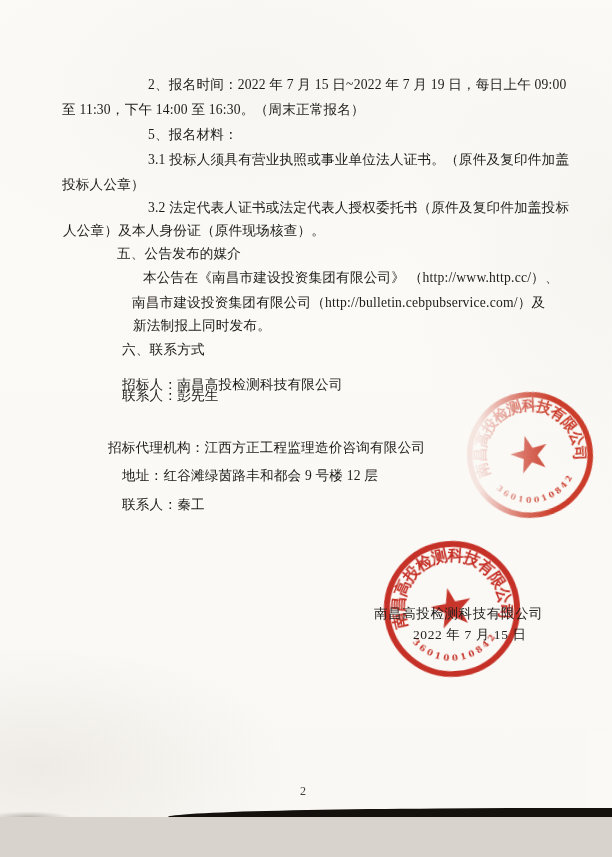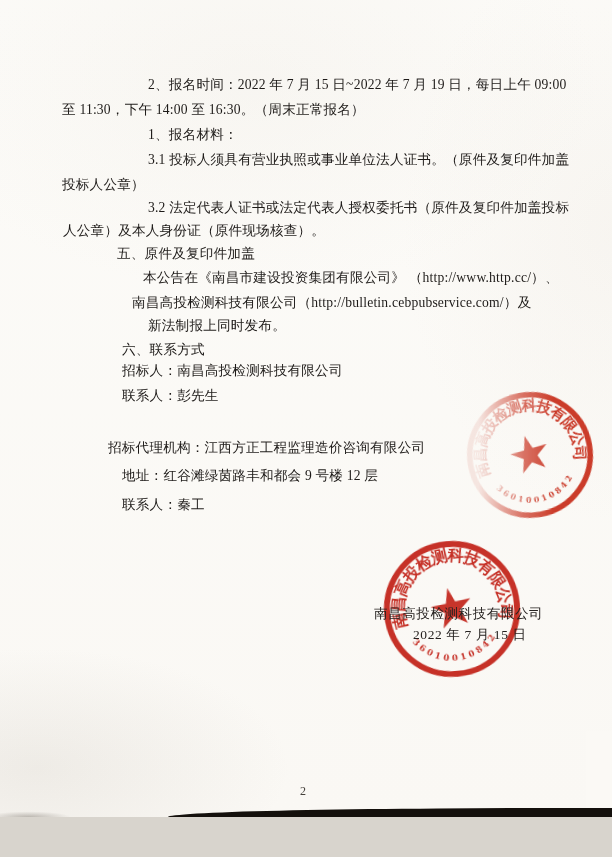--- a/index.html
+++ b/index.html
@@ -58,31 +58,31 @@
   .bl-smudge{position:absolute;left:0;bottom:0;width:95px;height:10px;z-index:5;
     background:radial-gradient(60px 8px at 30% 100%,rgba(120,113,104,.45),transparent 70%);}
 </style>
 </head>
 <body>
 
 <div id="page">
 
   <div class="ln" style="left:148px;top:76px">2、报名时间：2022 年 7 月 15 日~2022 年 7 月 19 日，每日上午 09:00</div>
   <div class="ln" style="left:62px;top:101px">至 11:30，下午 14:00 至 16:30。（周末正常报名）</div>
-  <div class="ln" style="left:148px;top:126px">1、报名材料：</div>
+  <div class="ln" style="left:148px;top:126px">5、报名材料：</div>
   <div class="ln" style="left:148px;top:151px">3.1 投标人须具有营业执照或事业单位法人证书。（原件及复印件加盖</div>
   <div class="ln" style="left:62px;top:176px">投标人公章）</div>
   <div class="ln" style="left:148px;top:199px">3.2 法定代表人证书或法定代表人授权委托书（原件及复印件加盖投标</div>
   <div class="ln" style="left:63px;top:222px">人公章）及本人身份证（原件现场核查）。</div>
-  <div class="ln" style="left:117px;top:245px">五、原件及复印件加盖</div>
+  <div class="ln" style="left:117px;top:245px">五、公告发布的媒介</div>
   <div class="ln" style="left:143px;top:269px">本公告在《南昌市建设投资集团有限公司》 （http://www.http.cc/）、</div>
-  <div class="ln" style="left:132px;top:294px">南昌高投检测科技有限公司（http://bulletin.cebpubservice.com/）及</div>
-  <div class="ln" style="left:148px;top:317px">新法制报上同时发布。</div>
+  <div class="ln" style="left:132px;top:294px">南昌市建设投资集团有限公司（http://bulletin.cebpubservice.com/）及</div>
+  <div class="ln" style="left:133px;top:317px">新法制报上同时发布。</div>
   <div class="ln" style="left:122px;top:341px">六、联系方式</div>
-  <div class="ln" style="left:122px;top:362px">招标人：南昌高投检测科技有限公司</div>
+  <div class="ln" style="left:122px;top:376px">招标人：南昌高投检测科技有限公司</div>
   <div class="ln" style="left:122px;top:387px">联系人：彭先生</div>
   <div class="ln" style="left:108px;top:439px">招标代理机构：江西方正工程监理造价咨询有限公司</div>
   <div class="ln" style="left:122px;top:467px">地址：红谷滩绿茵路丰和都会 9 号楼 12 层</div>
   <div class="ln" style="left:122px;top:496px">联系人：秦工</div>
 
   <div class="stamp stamp-b">
     <svg viewBox="0 0 150 150">
       <defs>
         <path id="arcB" d="M 31.8 88.2 A 45.2 45.2 0 1 1 118.2 88.2" fill="none"></path>
         <path id="digB" d="M 35.3 102.8 A 48.5 48.5 0 0 0 114.7 102.8" fill="none"></path>

